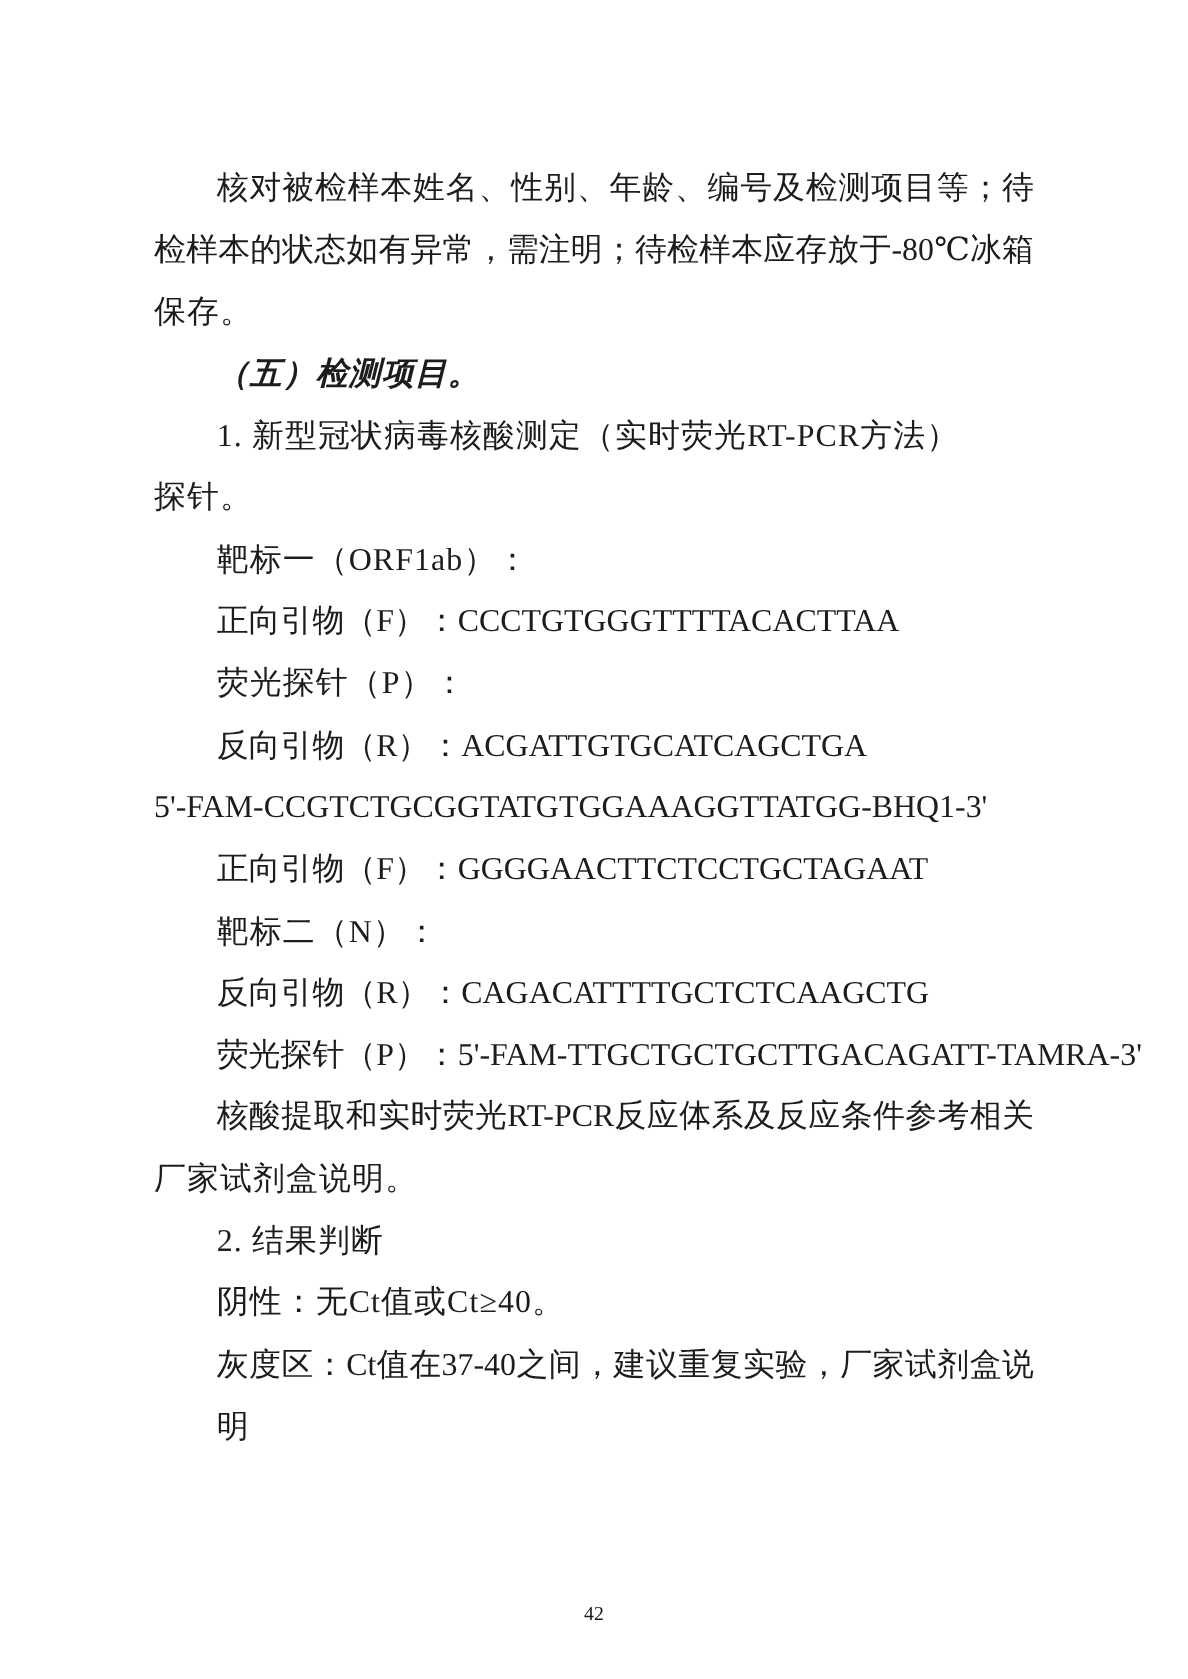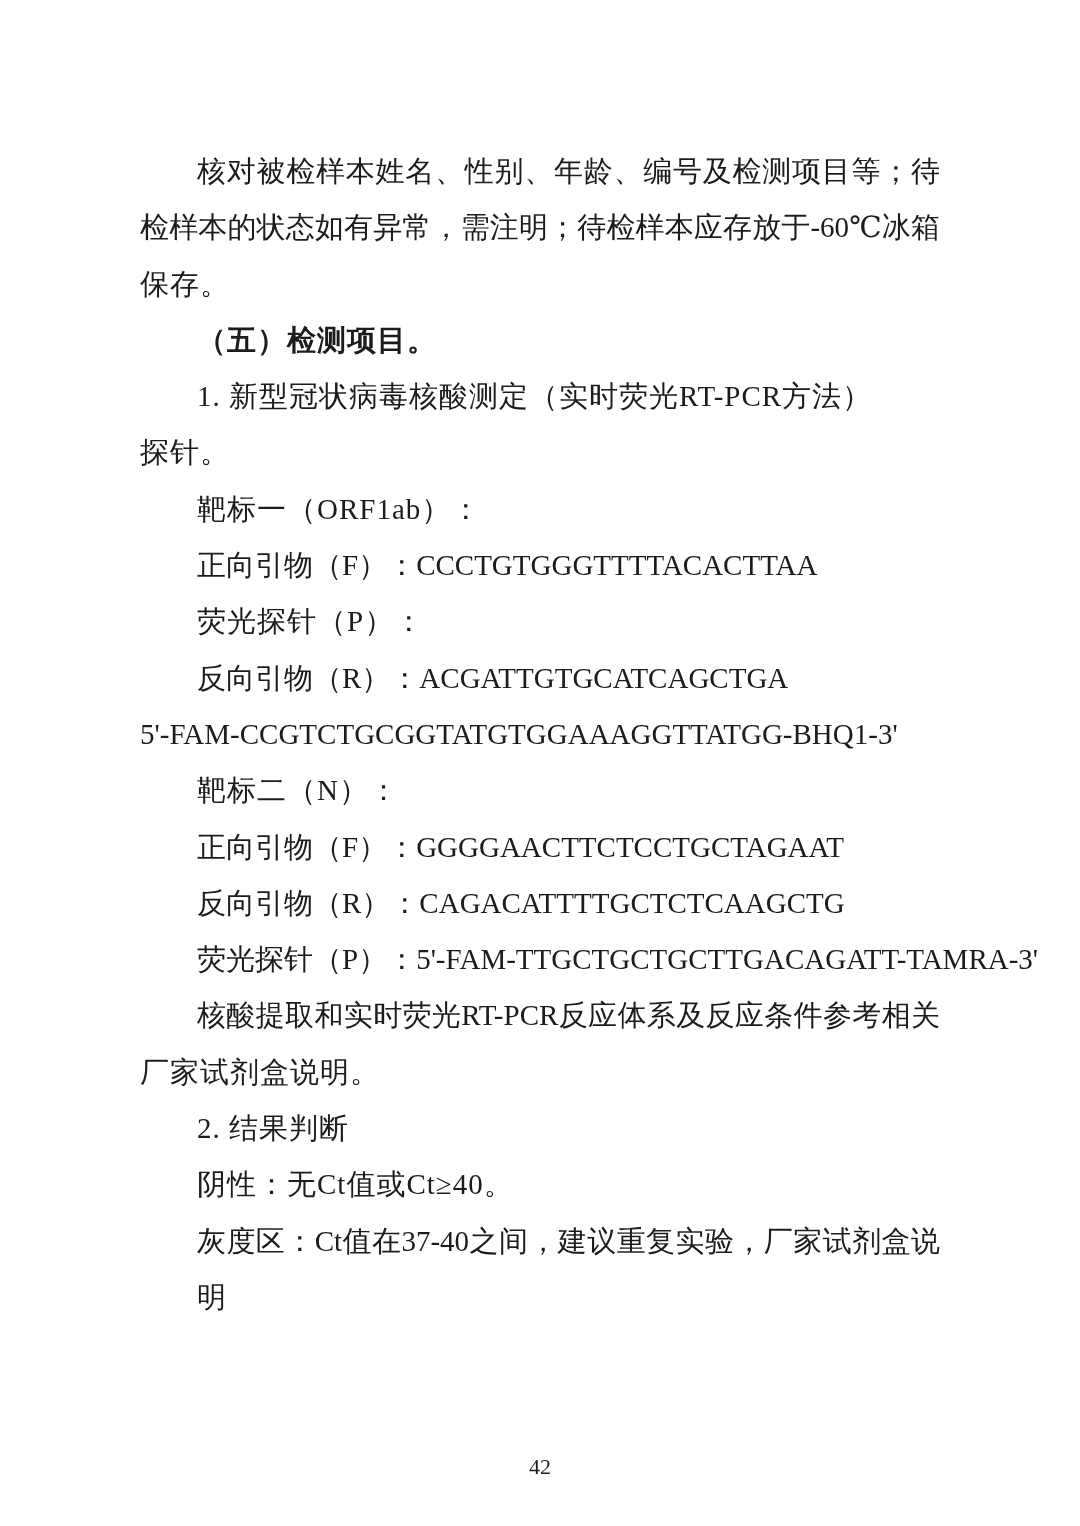--- a/index.html
+++ b/index.html
@@ -36,53 +36,54 @@
     padding-left: 57px;
   }
   .line.justify {
     white-space: normal;
     text-align: justify;
     text-align-last: justify;
     letter-spacing: 0;
   }
   .line.bold {
     font-weight: bold;
+    font-style: italic;
   }
   .line.mono-seq {
     letter-spacing: 0;
   }
   .page-number {
     position: absolute;
     top: 1452px;
     left: 0;
     width: 100%;
     text-align: center;
-    font-size: 22px;
+    font-size: 18px;
     line-height: 30px;
     color: #1c1c1c;
   }
 </style>
 </head>
 <body>
 
 <div class="page">
   <div class="content">
     <div class="line indent justify">核对被检样本姓名、性别、年龄、编号及检测项目等；待</div>
-    <div class="line justify">检样本的状态如有异常，需注明；待检样本应存放于-60℃冰箱</div>
+    <div class="line justify">检样本的状态如有异常，需注明；待检样本应存放于-80℃冰箱</div>
     <div class="line">保存。</div>
     <div class="line indent bold">（五）检测项目。</div>
     <div class="line indent">1. 新型冠状病毒核酸测定（实时荧光RT-PCR方法）</div>
     <div class="line">探针。</div>
     <div class="line indent">靶标一（ORF1ab）：</div>
     <div class="line indent mono-seq">正向引物（F）：CCCTGTGGGTTTTACACTTAA</div>
     <div class="line indent">荧光探针（P）：</div>
     <div class="line indent mono-seq">反向引物（R）：ACGATTGTGCATCAGCTGA</div>
     <div class="line mono-seq">5'-FAM-CCGTCTGCGGTATGTGGAAAGGTTATGG-BHQ1-3'</div>
+    <div class="line indent mono-seq">正向引物（F）：GGGGAACTTCTCCTGCTAGAAT</div>
     <div class="line indent">靶标二（N）：</div>
-    <div class="line indent mono-seq">正向引物（F）：GGGGAACTTCTCCTGCTAGAAT</div>
     <div class="line indent mono-seq">反向引物（R）：CAGACATTTTGCTCTCAAGCTG</div>
     <div class="line indent mono-seq">荧光探针（P）：5'-FAM-TTGCTGCTGCTTGACAGATT-TAMRA-3'</div>
     <div class="line indent justify">核酸提取和实时荧光RT-PCR反应体系及反应条件参考相关</div>
     <div class="line">厂家试剂盒说明。</div>
     <div class="line indent">2. 结果判断</div>
     <div class="line indent">阴性：无Ct值或Ct≥40。</div>
     <div class="line indent justify">灰度区：Ct值在37-40之间，建议重复实验，厂家试剂盒说明</div>
   </div>
   <div class="page-number">42</div>
 </div>

